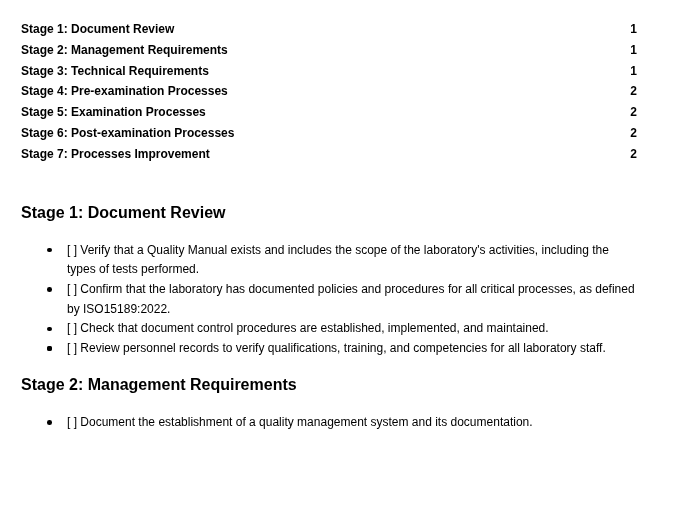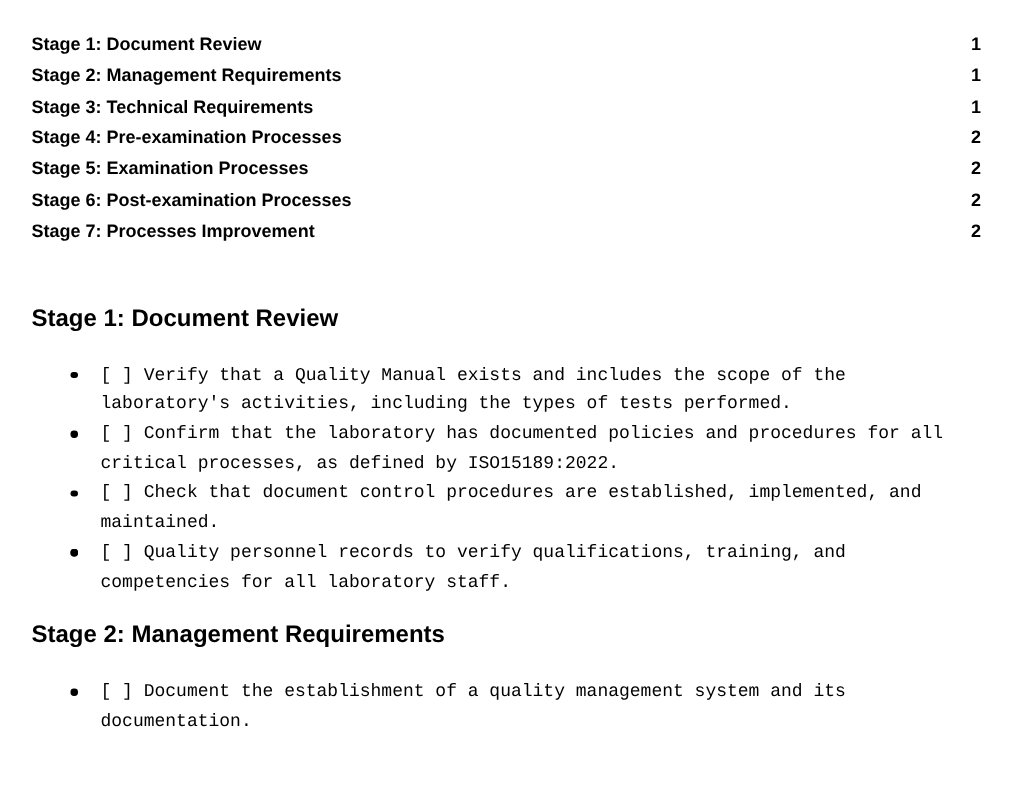--- a/index.html
+++ b/index.html
@@ -11,21 +11,21 @@
     height: 524px;
     overflow: hidden;
     background: #ffffff;
     color: #000000;
     font-family: "Liberation Sans", sans-serif;
   }
   .page {
     box-sizing: border-box;
     width: 685px;
     height: 524px;
-    padding: 19px 16px 0 21px;
+    padding: 19px 33px 0 21px;
     overflow: hidden;
   }
   
   .toc {
     display: block;
   }
   .toc-row {
     display: flex;
     justify-content: space-between;
     align-items: baseline;
@@ -45,21 +45,20 @@
   }
   .section-first .section-heading   { margin-top: 37px; }
   .section-follow .section-heading  { margin-top: 15px; }
   
   .checklist {
     list-style: none;
     margin: 17px 16px 0 0;
     padding: 0 0 0 25px;
     font-size: 12px;
     line-height: 19.7px;
-    font-family: Liberation Mono, monospace;
   }
   .check-item {
     position: relative;
     padding-left: 21px;
   }
   .bullet {
     position: absolute;
     left: 1px;
     top: 7.2px;
     width: 4.6px;
@@ -117,21 +116,21 @@
       </li>
       <li class="check-item">
         <span class="bullet"></span>
         <span class="item-text">[ ] Check that document control procedures are established, implemented, and maintained.</span>
       </li>
       <li class="check-item">
         <span class="bullet"></span>
       </li>
       <li class="check-item">
         <span class="bullet"></span>
-        <span class="item-text">[ ] Quality personnel records to verify qualifications, training, and competencies for all laboratory staff.</span>
+        <span class="item-text">[ ] Review personnel records to verify qualifications, training, and competencies for all laboratory staff.</span>
       </li>
     </ul>
   </section>
 
   <section class="section-follow">
     <h2 class="section-heading">Stage 2: Management Requirements</h2>
     <ul class="checklist">
       <li class="check-item">
         <span class="bullet"></span>
         <span class="item-text">[ ] Document the establishment of a quality management system and its documentation.</span>

